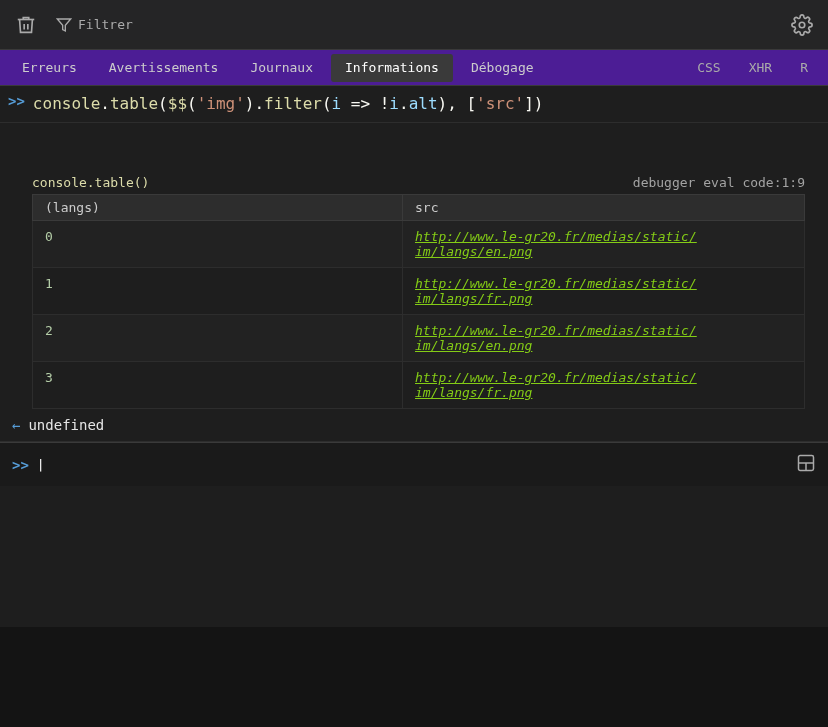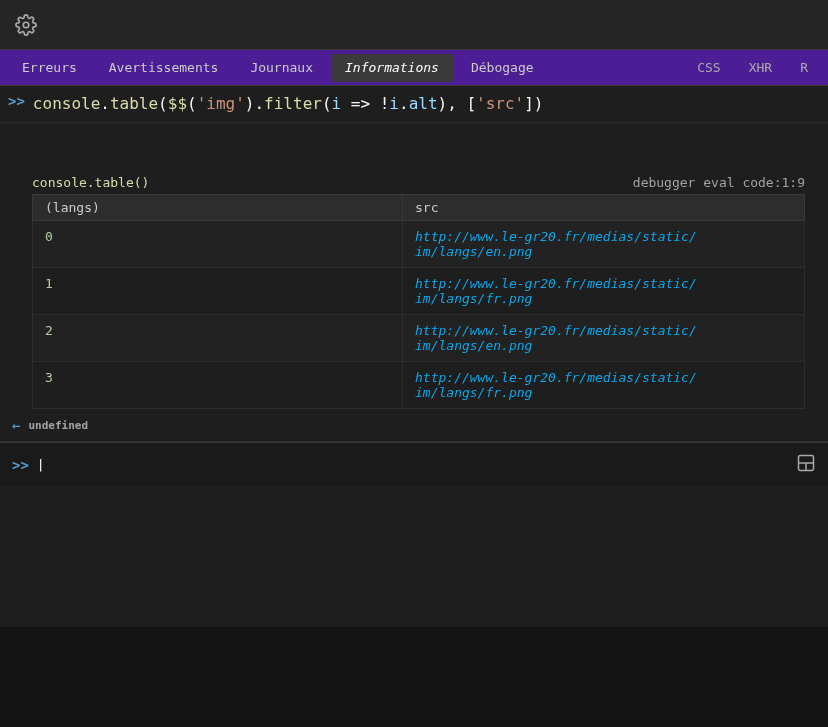--- a/index.html
+++ b/index.html
@@ -81,21 +81,20 @@
       background: transparent;
       border: none;
       font-family: monospace;
       height: 28px;
       display: flex;
       align-items: center;
     }
     .tab.active {
       background: #3a3a3a;
       color: #fff;
-      font-style: italic;
     }
     .tab-separator {
       flex: 1;
     }
     .tab-secondary {
       padding: 4px 12px;
       cursor: pointer;
       font-size: 13px;
       color: #aaa;
       background: transparent;
@@ -169,41 +168,41 @@
       background: #222222;
     }
     .data-table tr:nth-child(even) td {
       background: #1e1e1e;
     }
     .index-cell {
       color: #b5cea8;
       width: 370px;
     }
     .url-cell {
-      color: #0ea5e9;
+      color: #84cc16;
       font-style: italic;
+      text-decoration: underline;
     }
 
     
     .return-line {
       display: flex;
       align-items: center;
       padding: 8px 8px 8px 12px;
       gap: 8px;
       border-bottom: 1px solid #2d2d2d;
       background: #1e1e1e;
     }
     .return-arrow {
       color: #569cd6;
       font-size: 14px;
     }
     .return-val {
-      color: #a3a3a3;
-      font-size: 11px;
-      font-weight: bold;
+      color: #e5e5e5;
+      font-size: 14px;
     }
     .input-prompt {
       color: #569cd6;
       font-weight: bold;
       font-size: 14px;
     }
     .input-cursor {
       color: #fff;
       font-size: 13px;
     }
@@ -233,20 +232,36 @@
       gap: 8px;
     }
     .input-bar-icon {
       margin-left: auto;
     }
   </style>
 </head>
 <body>
 
 <div class="toolbar">
+  <div class="toolbar-left">
+    <div class="trash-icon">
+      <svg width="22" height="22" viewBox="0 0 24 24" fill="none" stroke="#aaa" stroke-width="1.8">
+        <polyline points="3 6 5 6 21 6"></polyline>
+        <path d="M19 6l-1 14H6L5 6"></path>
+        <path d="M10 11v6M14 11v6"></path>
+        <path d="M9 6V4h6v2"></path>
+      </svg>
+    </div>
+    <button class="filter-btn">
+      <svg width="16" height="16" viewBox="0 0 24 24" fill="none" stroke="#aaa" stroke-width="2">
+        <polygon points="22 3 2 3 10 12.46 10 19 14 21 14 12.46 22 3"></polygon>
+      </svg>
+      <span>Filtrer</span>
+    </button>
+  </div>
   <div class="toolbar-right">
     <div class="gear-icon">
       <svg width="22" height="22" viewBox="0 0 24 24" fill="none" stroke="#aaa" stroke-width="1.8">
         <circle cx="12" cy="12" r="3"></circle>
         <path d="M19.4 15a1.65 1.65 0 0 0 .33 1.82l.06.06a2 2 0 0 1-2.83 2.83l-.06-.06a1.65 1.65 0 0 0-1.82-.33 1.65 1.65 0 0 0-1 1.51V21a2 2 0 0 1-4 0v-.09A1.65 1.65 0 0 0 9 19.4a1.65 1.65 0 0 0-1.82.33l-.06.06a2 2 0 0 1-2.83-2.83l.06-.06A1.65 1.65 0 0 0 4.68 15a1.65 1.65 0 0 0-1.51-1H3a2 2 0 0 1 0-4h.09A1.65 1.65 0 0 0 4.6 9a1.65 1.65 0 0 0-.33-1.82l-.06-.06a2 2 0 0 1 2.83-2.83l.06.06A1.65 1.65 0 0 0 9 4.68a1.65 1.65 0 0 0 1-1.51V3a2 2 0 0 1 4 0v.09a1.65 1.65 0 0 0 1 1.51 1.65 1.65 0 0 0 1.82-.33l.06-.06a2 2 0 0 1 2.83 2.83l-.06.06A1.65 1.65 0 0 0 19.4 9a1.65 1.65 0 0 0 1.51 1H21a2 2 0 0 1 0 4h-.09a1.65 1.65 0 0 0-1.51 1z"></path>
       </svg>
     </div>
   </div>
 </div>
 

